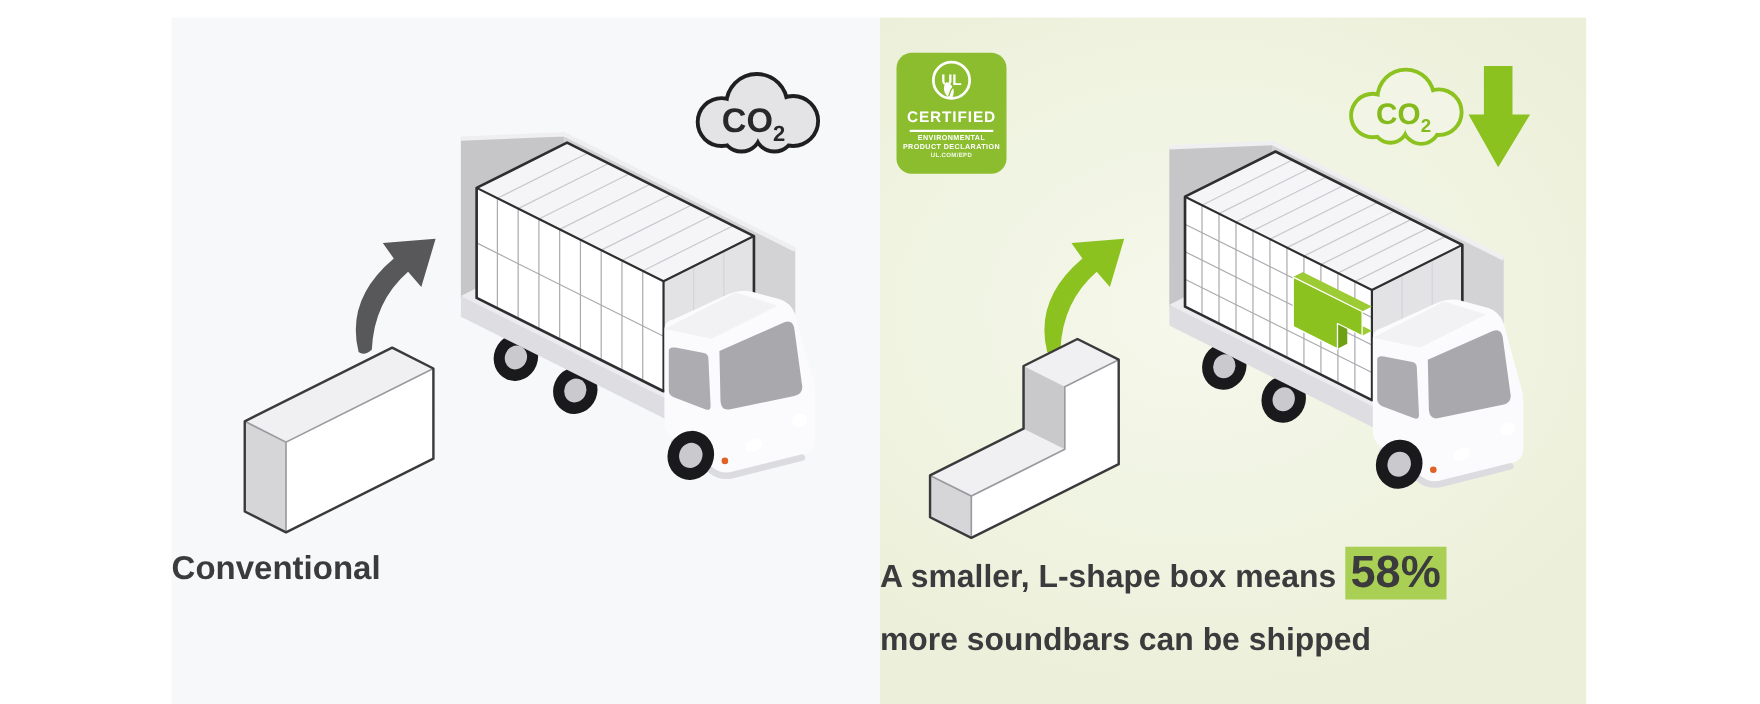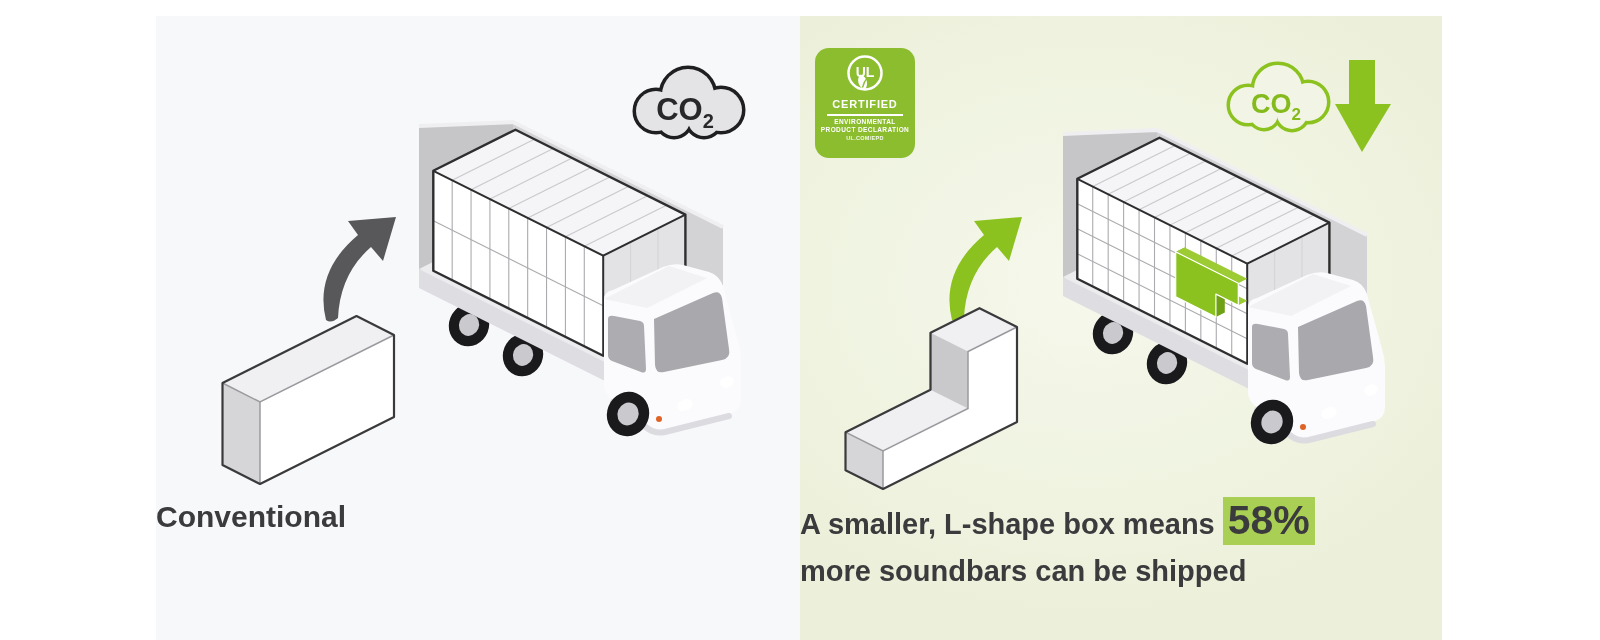--- a/index.html
+++ b/index.html
@@ -6,25 +6,25 @@
   .canvas{position:relative;width:1600px;height:640px;background:#ffffff;overflow:hidden;
           font-family:"Liberation Sans","DejaVu Sans",sans-serif;}
   .panel{position:absolute;top:16px;height:637px;overflow:hidden;}
   .panel-left{left:156px;width:644px;background:#F7F8FA;}
   .panel-right{left:800px;width:642px;
     background:radial-gradient(ellipse 70% 55% at 45% 42%, #F6F8EC 0%, #EFF3E0 62%, #ECF0DA 100%);}
   .abs{position:absolute;}
   .caption{position:absolute;color:#3B3B3D;font-weight:700;text-align:left;}
   .caption-left{left:0;top:484px;width:482px;font-size:30px;}
   .caption-right{left:0;top:482px;width:642px;padding-right:52px;box-sizing:border-box;font-size:29px;line-height:44px;}
-  .caption-right .line2{line-height:34px;margin-top:8px;}
+  .caption-right .line2{line-height:34px;margin-top:18px;}
   .hl{font-size:41px;font-weight:700;background:#A9CF54;padding:0 5px 2px 5px;margin-left:8px;}
   .badge{position:absolute;left:15px;top:32px;width:100px;height:110px;background:#8BBD2F;
          border-radius:14px;display:flex;flex-direction:column;align-items:center;color:#fff;}
-  .badge .certified{font-size:11px;font-weight:700;letter-spacing:0.8px;margin-top:1px;text-align:right;}
+  .badge .certified{font-size:14px;font-weight:700;letter-spacing:0.8px;margin-top:1px;text-align:right;}
   .badge .rule{width:76px;height:1.5px;background:#ffffff;margin-top:4px;}
   .badge .epd1,.badge .epd2{font-size:6.5px;font-weight:700;letter-spacing:0.4px;margin-top:2px;}
   .badge .epd2{margin-top:1px;}
   .badge .epd3{font-size:5.5px;font-weight:700;opacity:.9;margin-top:2px;letter-spacing:0.3px;}
 </style>
 </head>
 <body>
 
 <div class="canvas">
 

